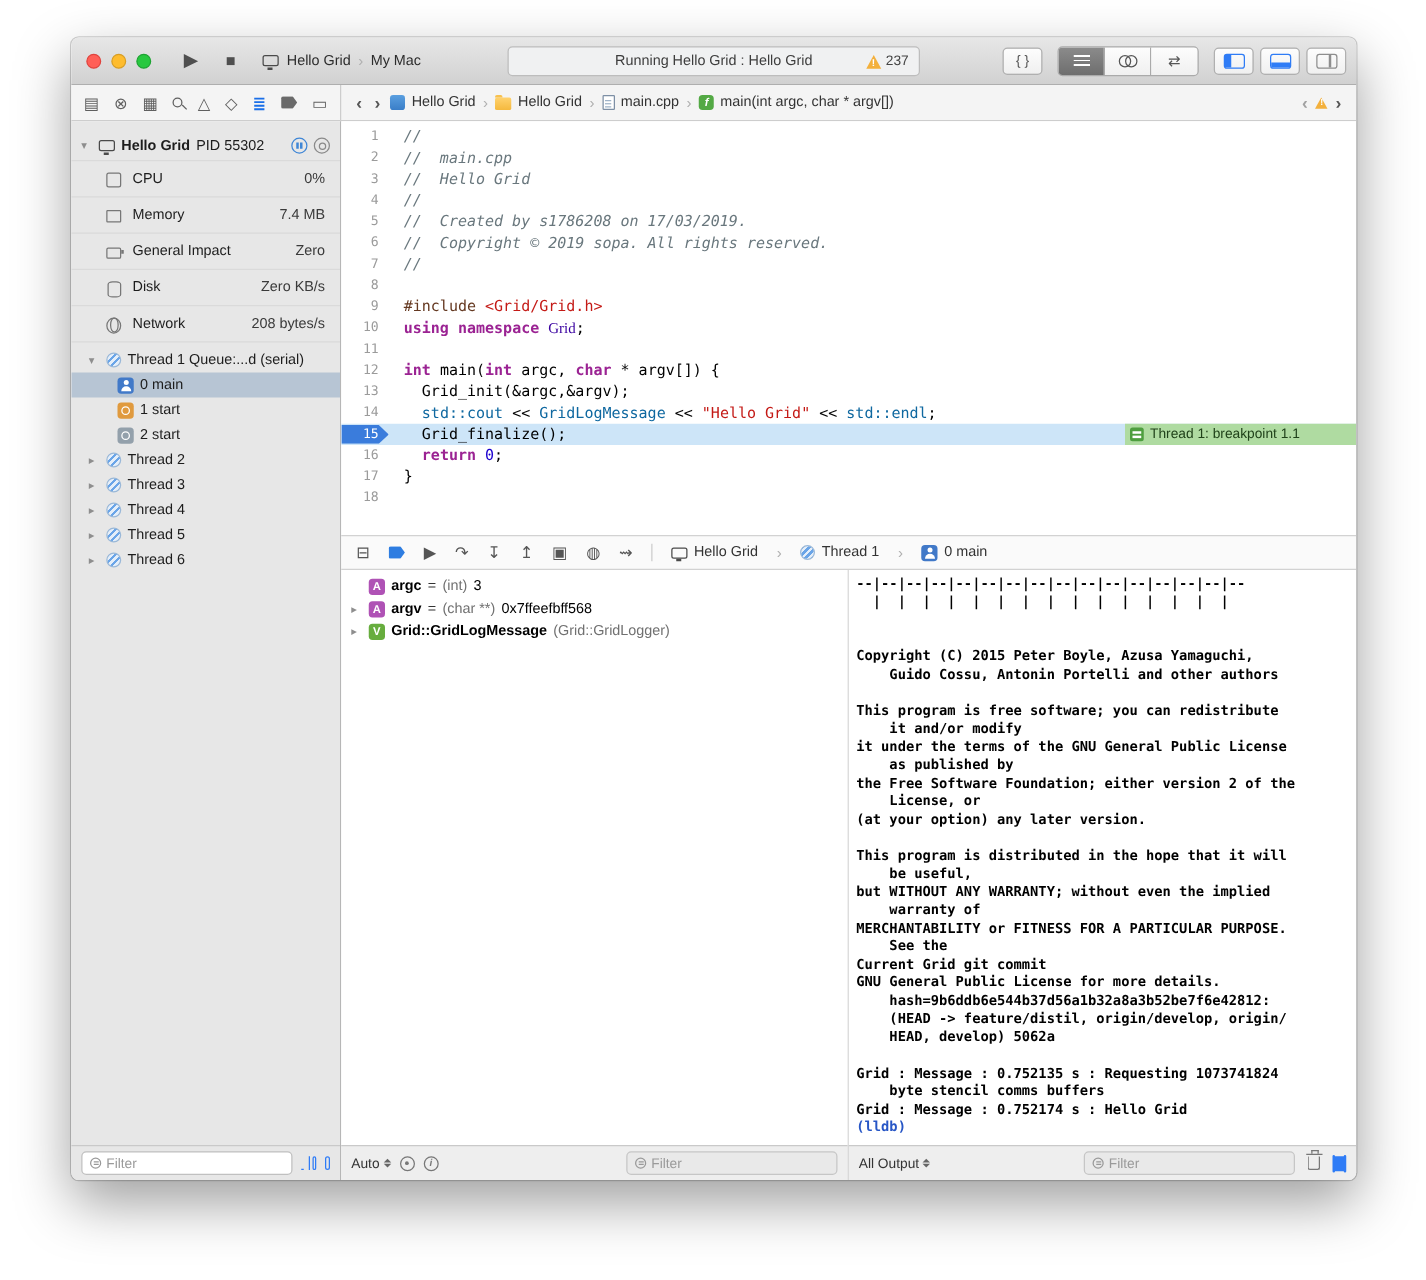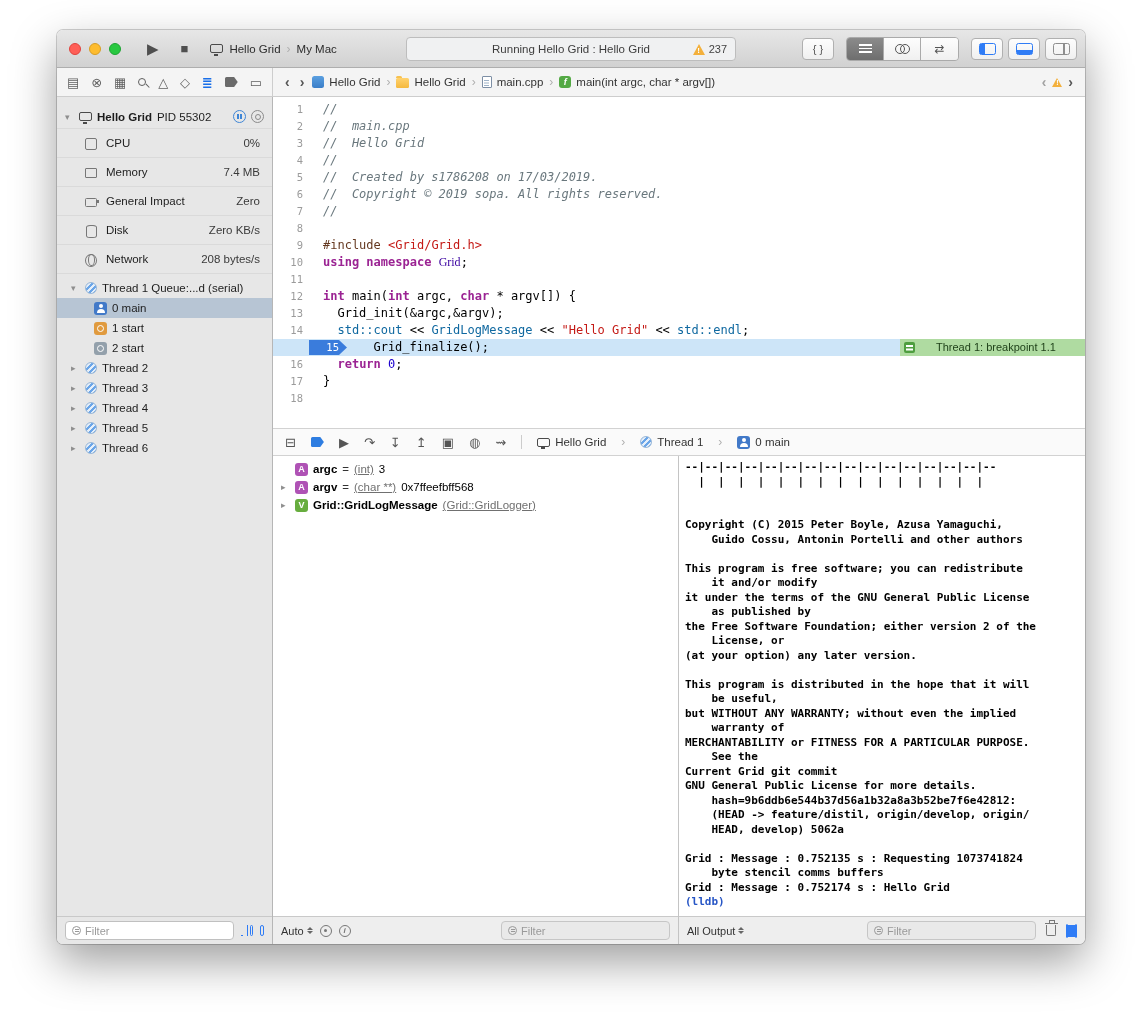--- a/index.html
+++ b/index.html
@@ -133,31 +133,31 @@
   .frame-row.selected { background:#b7c5d4; }
 
   .content { flex:1; display:flex; flex-direction:column; min-width:0; }
 
   
   .editor { height:331px; flex:0 0 331px; background:#fff; overflow:hidden; padding-top:4px; }
   .code-line { display:flex; height:17px; line-height:17px; position:relative;
                font-family:"DejaVu Sans Mono","Liberation Mono",monospace; font-size:12px; white-space:pre; }
   .code-line.current { background:#cde5f8; }
   .gutter { width:38px; flex:0 0 38px; text-align:right; padding-right:8px; color:#9b9b9b; font-size:10.5px; }
-  .gutter.bp { background:#3a7cdc; color:#fff; clip-path:polygon(0 6%,79% 6%,100% 50%,79% 94%,0 94%);margin-left:36px; }
+  .gutter.bp { background:#3a7cdc; color:#fff; clip-path:polygon(0 6%,79% 6%,100% 50%,79% 94%,0 94%); }
   .code-text { flex:1; padding-left:12px; }
   .tok-c { color:#69777d; font-style:italic; }
   .tok-k { color:#9b2393; font-weight:bold; }
   .tok-s { color:#c41a16; }
   .tok-pp { color:#643820; }
   .tok-t { color:#3900a0;font-family:Liberation Serif, serif; }
   .tok-t2 { color:#0f68a0; }
   .tok-n { color:#1c00cf; }
   .tok-p { color:#000; }
-  .annotation { position:absolute; right:0; top:0; height:17px; display:flex; align-items:center; gap:21px;
+  .annotation { position:absolute; right:0; top:0; height:17px; display:flex; align-items:center; gap:5px;
                 background:#afdba1; padding:0 12px 0 4px; font-family:"Liberation Sans",sans-serif;
                 font-size:11px; color:#20421a; min-width:185px; }
   .ann-icon { width:11px; height:11px; border-radius:2px; background:#4e9e3f; position:relative; }
   .ann-icon::before { content:""; position:absolute; left:2px; right:2px; top:3px; height:1.5px; background:#fff;
                       box-shadow:0 3.5px 0 #fff; }
 
   
   .debugbar { height:28px; flex:0 0 28px; background:#fafafa; border-top:1px solid #d2d2d2; border-bottom:1px solid #d2d2d2;
               display:flex; align-items:center; gap:15px; padding:0 12px; font-size:11.5px; color:#333; }
   .db-ic { font-size:13px; color:#555; display:flex; align-items:center; }
@@ -198,21 +198,21 @@
   .i-trash::before { content:""; position:absolute; top:-2.5px; left:-2.5px; right:-2.5px; height:1.5px; background:#777; }
   .i-trash::after { content:""; position:absolute; top:-5px; left:2px; width:3.5px; height:2px; border:1px solid #777; border-bottom:none; }
   .flex-spacer { flex:1; }
 
   
   .var-row { display:flex; align-items:center; height:18px; font-size:11.5px; gap:5px; padding-left:8px; white-space:nowrap; }
   .var-disc { width:9px; flex:0 0 9px; color:#8e8e8e; font-size:9px; }
   .var-badge { width:13px; height:13px; border-radius:3px; color:#fff; font-size:9px; font-weight:bold;
                display:flex; align-items:center; justify-content:center; flex:0 0 13px; }
   .var-name { font-weight:bold; color:#000; }
-  .var-eq { color:#333; } .var-type { color:#707070;text-decoration:underline; } .var-value { color:#000; }
+  .var-eq { color:#333; } .var-type { color:#707070; } .var-value { color:#000; }
   .console-line { font-family:"DejaVu Sans Mono","Liberation Mono",monospace; font-size:11px; font-weight:bold;
                   height:14.5px; line-height:14.5px; white-space:pre; color:#000; padding-left:6px; }
   .prompt { color:#2756c6; }
 </style>
 </head>
 <body>
 
 <div class="stage">
  <div class="window">
 

